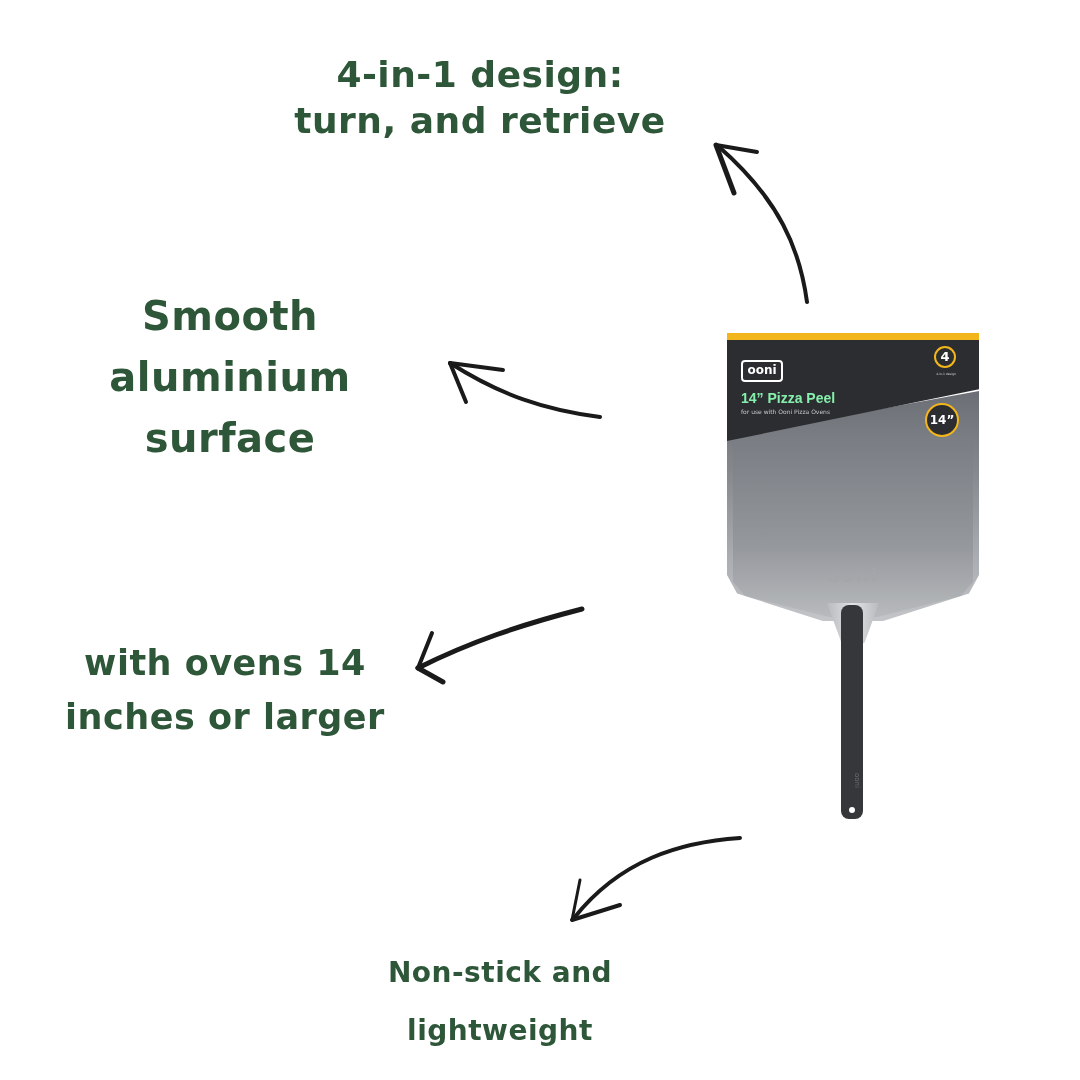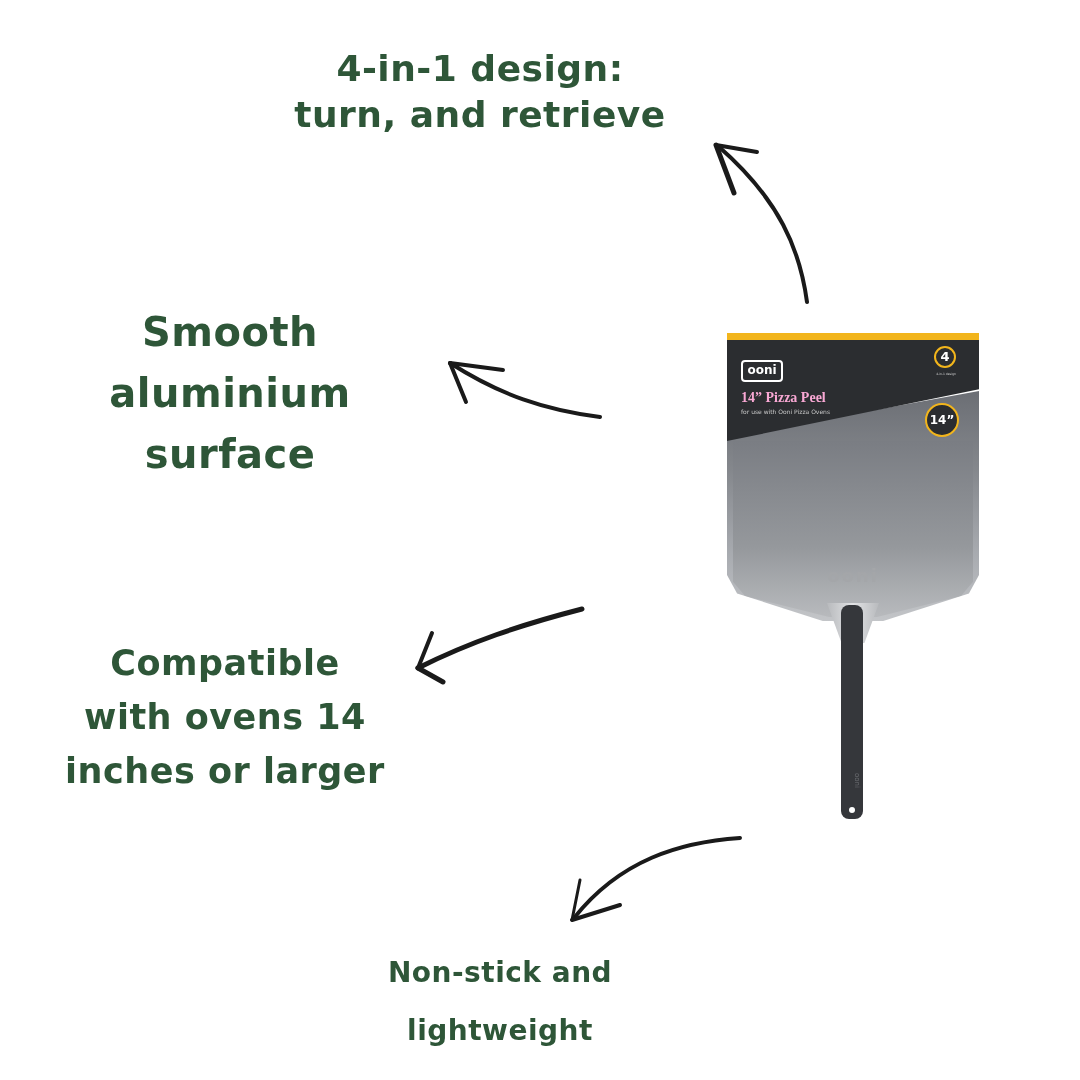--- a/index.html
+++ b/index.html
@@ -9,44 +9,44 @@
   .feature {
     position: absolute;
     color: #2e5638;
     font-weight: bold;
     text-align: center;
     font-family: "DejaVu Sans", sans-serif;
     letter-spacing: 0.5px;
   }
   .feature span { display: block; white-space: nowrap; }
 
-  #f1 { left: 260px; top: 46px; width: 440px; font-size: 36px; line-height: 46px; }
-  #f2 { left: 70px; top: 302px; width: 320px; font-size: 40px; line-height: 61px; }
+  #f1 { left: 260px; top: 52px; width: 440px; font-size: 36px; line-height: 46px; }
+  #f2 { left: 70px; top: 286px; width: 320px; font-size: 40px; line-height: 61px; }
   #f3 { left: 30px; top: 636px; width: 390px; font-size: 35px; line-height: 54px; }
   #f4 { left: 300px; top: 944px; width: 400px; font-size: 28px; line-height: 58px; }
 
   .arrow { position: absolute; left: 0; top: 0; width: 1080px; height: 1080px; pointer-events: none; }
 
   
   #product { position: absolute; left: 727px; top: 333px; width: 252px; height: 490px; }
   #package-header {
     position: absolute; left: 0; top: 0; width: 252px; height: 108px;
     background: #2b2d30;
     border-top: 7px solid #f2b51c;
     clip-path: polygon(0 0, 100% 0, 100% 52%, 0 100%);
   }
   #ooni-logo {
     position: absolute; left: 14px; top: 20px; width: 42px; height: 22px;
     border: 2px solid #fff; border-radius: 4px;
     color: #fff; font-size: 12px; font-weight: bold; text-align: center; line-height: 16px;
     font-family: "DejaVu Sans", sans-serif;
   }
   #pkg-title {
-    position: absolute; left: 14px; top: 50px; color: #f9a8d4; font-size: 14px; font-weight: bold;
-    font-family: Liberation Serif, serif; white-space: nowrap;
+    position: absolute; left: 14px; top: 50px; color: #86efac; font-size: 14px; font-weight: bold;
+    font-family: Liberation Sans, sans-serif; white-space: nowrap;
   }
   #pkg-subtitle {
     position: absolute; left: 14px; top: 68px; color: #c8c8c8; font-size: 6px;
     font-family: "DejaVu Sans", sans-serif; white-space: nowrap;
   }
   .badge {
     position: absolute; border-radius: 50%;
     border: 2px solid #f2b51c; background: #2b2d30;
     color: #fff; font-weight: bold; text-align: center;
     font-family: "DejaVu Sans", sans-serif;
@@ -101,21 +101,20 @@
   <span>turn, and retrieve</span>
 </div>
 
 <div id="f2" class="feature">
   <span>Smooth</span>
   <span>aluminium</span>
   <span>surface</span>
 </div>
 
 <div id="f3" class="feature">
-  <span>Compatible</span>
   <span>with ovens 14</span>
   <span>inches or larger</span>
 </div>
 
 <div id="f4" class="feature">
   <span>Non-stick and</span>
   <span>lightweight</span>
 </div>
 
 <svg class="arrow" viewBox="0 0 1080 1080" xmlns="http://www.w3.org/2000/svg">

